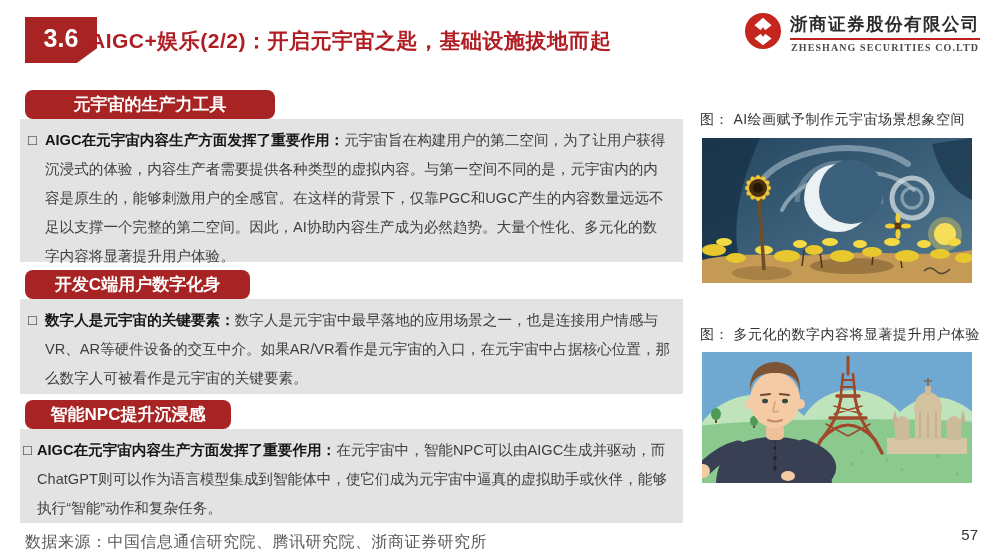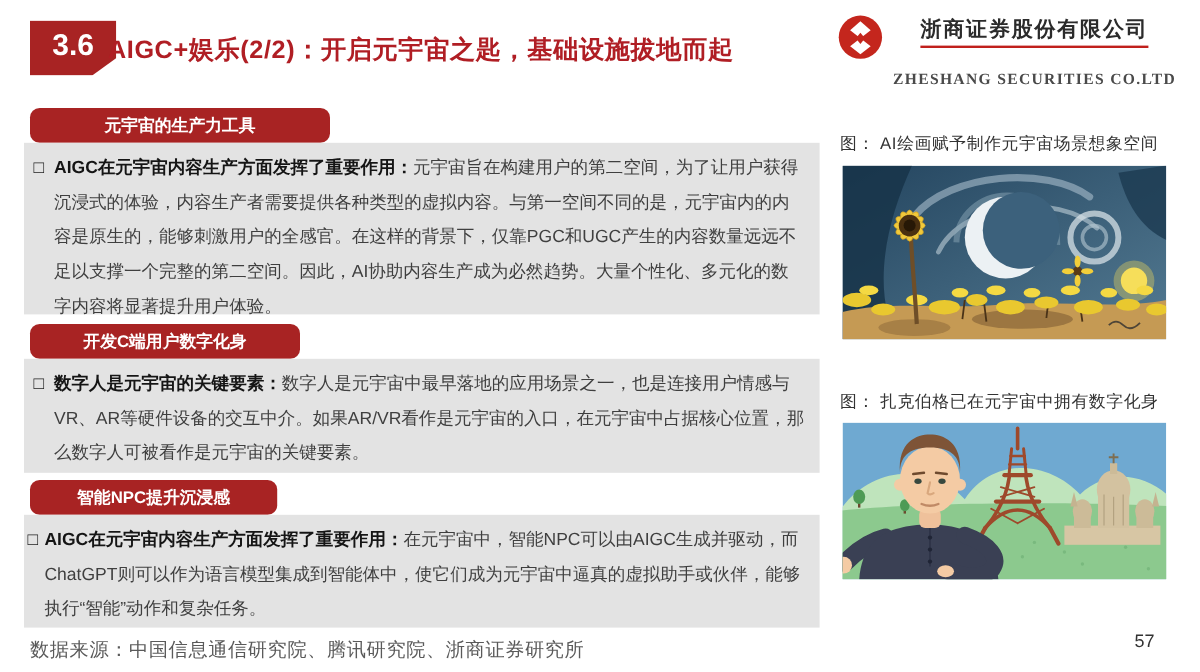--- a/index.html
+++ b/index.html
@@ -36,28 +36,28 @@
   }
   .logo-mark{width:38px;height:38px;flex:0 0 auto;}
   .logo-text{display:flex;flex-direction:column;align-items:center;}
   .logo-cn{
     font-family:"Liberation Serif","DejaVu Serif",serif;
     font-size:17.5px;font-weight:bold;color:#2B2B2B;letter-spacing:1.5px;
     border-bottom:2px solid #C0201C;padding-bottom:2px;
   }
   .logo-en{
     font-family:"Liberation Serif","DejaVu Serif",serif;
-    font-size:13px;color:#4A4A4A;letter-spacing:1.1px;margin-top:18px;font-weight:bold;
+    font-size:10px;color:#4A4A4A;letter-spacing:1.1px;margin-top:2px;font-weight:bold;
   }
   
   .pill{
     position:absolute;left:25px;height:29px;
     background:var(--accent-red,#A82323);
     border-radius:8px;
-    color:#fff;font-weight:bold;font-size:14px;
+    color:#fff;font-weight:bold;font-size:17px;
     display:flex;align-items:center;justify-content:center;
     padding:0 10px;
   }
   #pill-1{top:90px;width:250px;}
   #pill-2{top:270px;width:225px;}
   #pill-3{top:400px;width:206px;}
   .gray-block{
     position:absolute;left:20px;width:663px;
     background:var(--block-gray,#E3E3E3);
   }
@@ -87,21 +87,21 @@
   .fig-frame{position:absolute;left:702px;width:270px;overflow:hidden;}
   #fig-1{top:138px;height:145px;}
   #fig-2{top:352px;height:131px;}
   .fig-frame svg{display:block;width:100%;height:100%;}
   
   .source-note{
     position:absolute;left:25px;top:532px;
     font-size:16px;color:#5A5A5A;letter-spacing:0.5px;
   }
   .page-num{
-    position:absolute;right:38px;top:526px;
+    position:absolute;right:22px;top:526px;
     font-size:15px;color:#333;
   }
 </style>
 </head>
 <body>
 
 <div class="section-num">3.6</div>
 <div class="slide-title">AIGC+娱乐(2/2)：开启元宇宙之匙，基础设施拔地而起</div>
 
 <div class="logo">
@@ -210,21 +210,21 @@
         <ellipse rx="4.5" ry="13" transform="rotate(120)"></ellipse>
           <ellipse rx="4.5" ry="13" transform="rotate(150)"></ellipse>
       </g>
       <circle r="9" fill="#4A3010"></circle>
         <circle r="5" fill="#271806"></circle>
     </g>
     <path d="M222,133 q6,-6 12,0 q6,6 14,-2" stroke="#2F2F2F" stroke-width="1.5" fill="none" opacity="0.8"></path>
   </svg>
 </div>
 
-<div class="fig-caption" id="cap-2">图： 扎克伯格已在元宇宙中拥有数字化身</div>
+<div class="fig-caption" id="cap-2">图： 多元化的数字内容将显著提升用户体验</div>
 <div class="fig-frame" id="fig-2">
   <svg viewBox="0 0 270 131" preserveAspectRatio="none">
     <rect x="0" y="0" width="270" height="131" fill="#6FA9D1"></rect>
     <path d="M-5,78 C20,36 72,32 102,64 C126,28 172,32 198,60 C222,38 252,42 275,64 L275,131 L-5,131 Z" fill="#BFE4BC"></path>
     <path d="M-5,74 C60,66 210,66 275,70 L275,131 L-5,131 Z" fill="#8CC98E"></path>
     <g fill="#79B97E">
       <circle cx="30" cy="92" r="1.4"></circle>
         <circle cx="70" cy="112" r="1.4"></circle>
         <circle cx="120" cy="120" r="1.4"></circle>
       <circle cx="160" cy="100" r="1.4"></circle>

